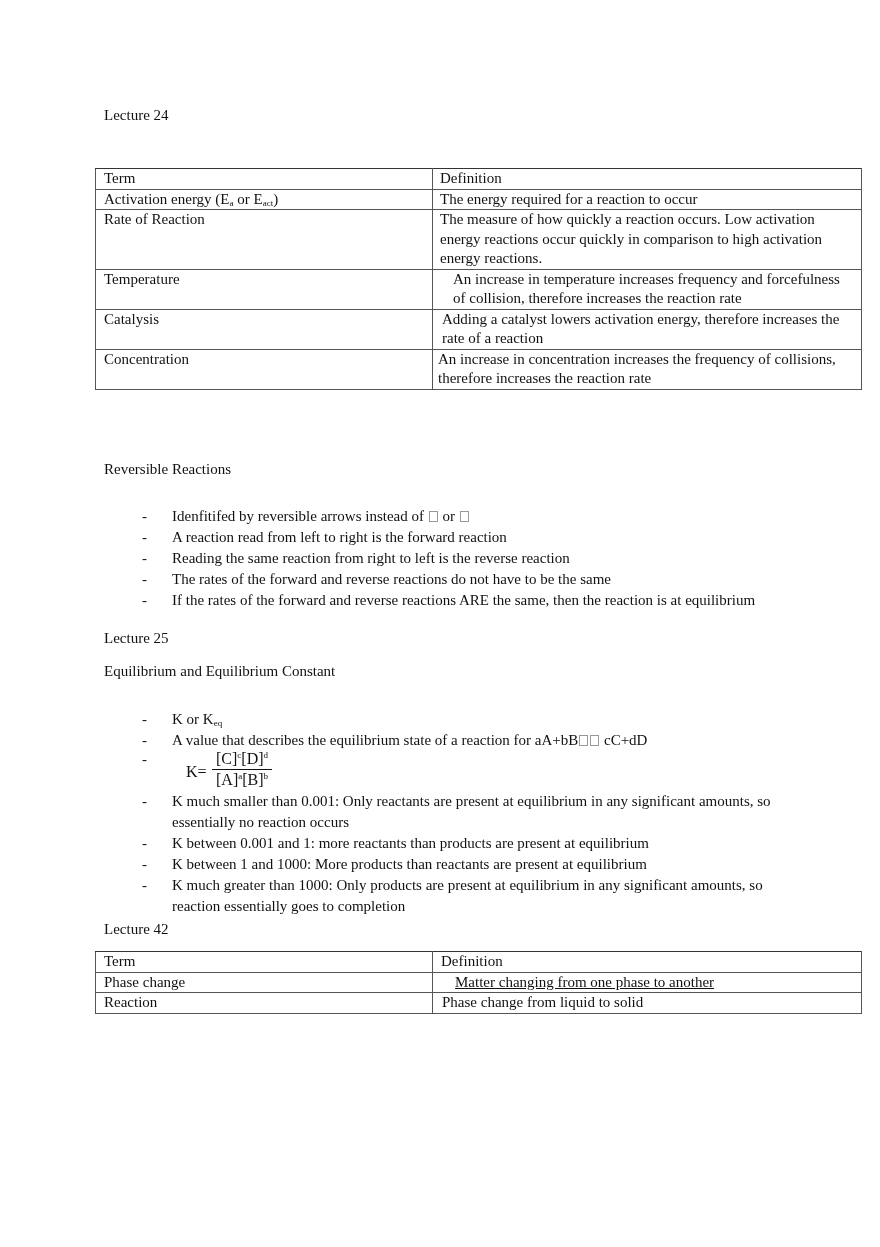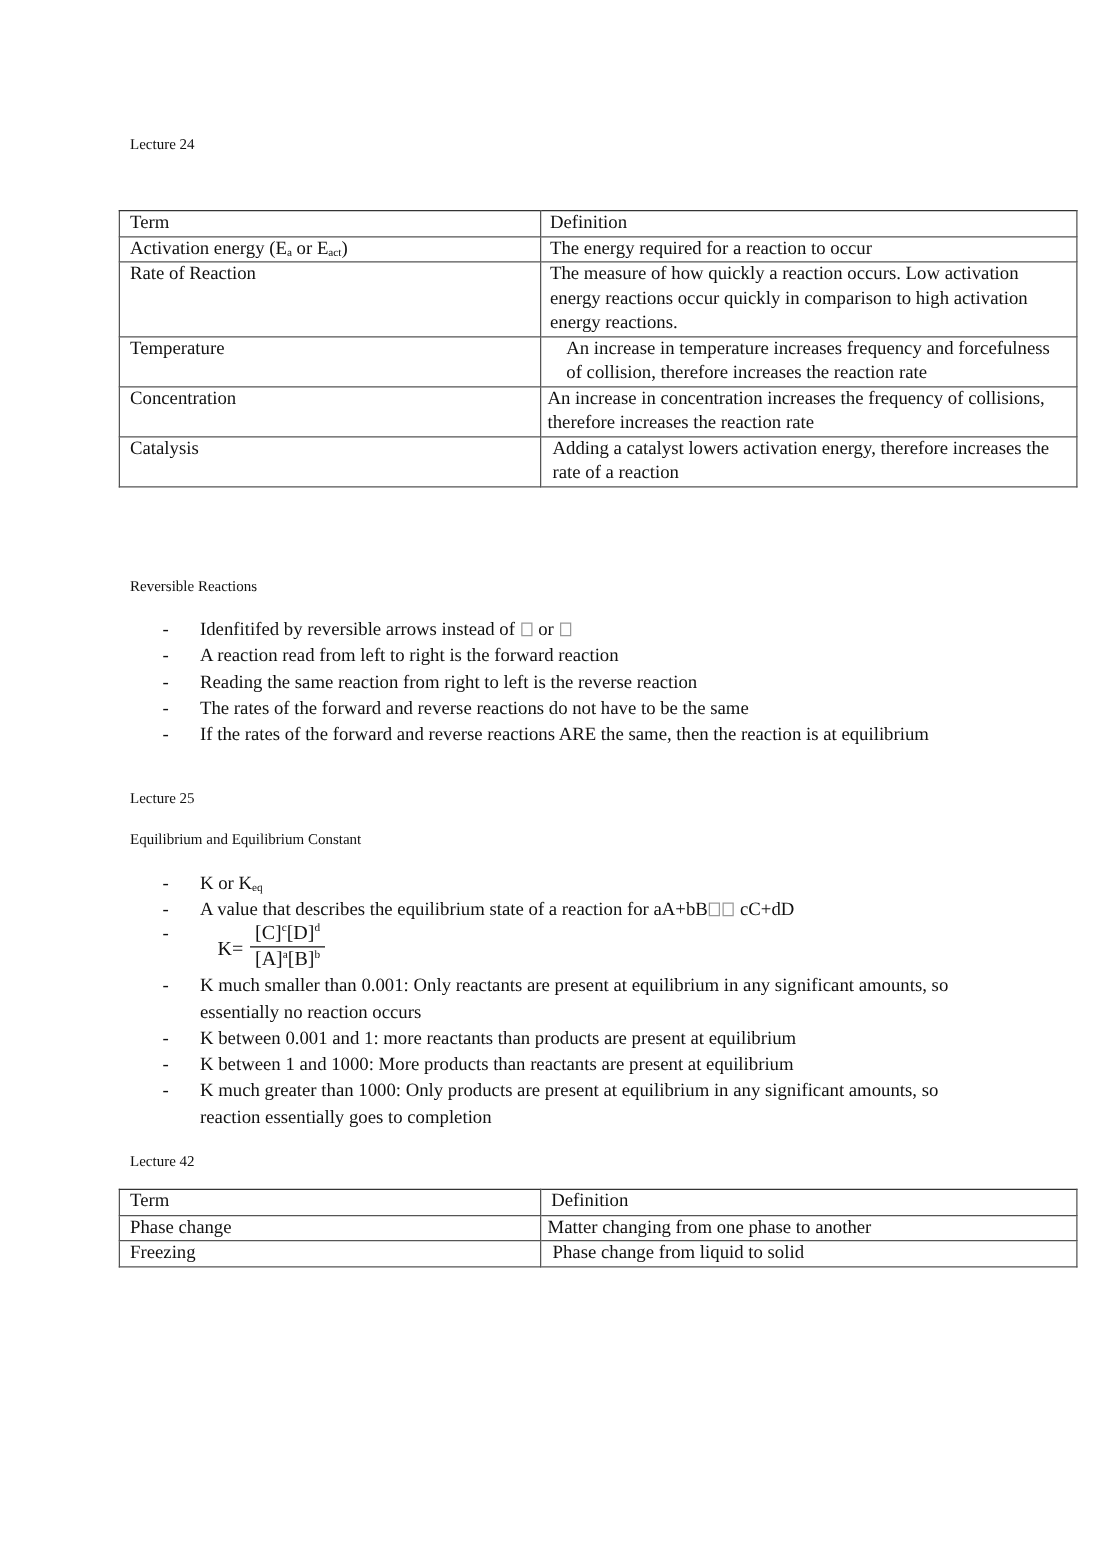--- a/index.html
+++ b/index.html
@@ -1,38 +1,38 @@
 <!DOCTYPE html>
 <html><head>
 <meta charset="utf-8">
 <style>
   html, body { margin: 0; padding: 0; background: #ffffff; }
   body {
     width: 880px; height: 1247px; position: relative; overflow: hidden;
     font-family: "Liberation Serif", serif; font-size: 15px; color: #111;
   }
   .abs { position: absolute; }
-  .heading { left: 104px; font-size: 12px; line-height: 18px; }
+  .heading { left: 104px; font-size: 15px; line-height: 18px; }
   .tofu {
     display: inline-block; width: 9px; height: 11px; border: 1px solid #999;
     vertical-align: -1px; margin: 0 1px; box-sizing: border-box;
   }
   table.deftable {
     position: absolute; left: 95px; width: 767px; border-collapse: collapse;
     font-size: 15px; line-height: 19.5px;
   }
   table.deftable td {
     border: 1px solid #555; vertical-align: top; padding: 0 8px;
   }
   table.deftable td.term { width: 320px; }
   table.deftable td.def { padding-left: 7px; }
   table.deftable tr.hdr td { border-top: 1.5px solid #333; }
   sub { font-size: 9px; vertical-align: -2px; line-height: 0; }
   sup { font-size: 9px; vertical-align: 6px; line-height: 0; }
-  ul.dash { list-style: none; margin: 4px; padding: 0; position: absolute; left: 104px; width: 680px; }
+  ul.dash { list-style: none; margin: 16px; padding: 0; position: absolute; left: 104px; width: 680px; }
   ul.dash li { position: relative; padding-left: 52px; line-height: 21px; }
   ul.dash li::before { content: "-"; position: absolute; left: 22px; top: 0; }
   .formula { position: relative; height: 44px; }
   .formula .k { position: absolute; left: 14px; top: 12px; font-size: 16px; }
   .formula .frac { position: absolute; left: 40px; top: 0; text-align: center; font-size: 16px; line-height: 20px; }
   .formula .num { border-bottom: 1px solid #111; padding: 0 2px; }
   .formula .den { padding: 0 4px; }
 </style>
 </head>
 <body>
@@ -51,26 +51,26 @@
   </tr>
   <tr>
     <td class="term">Rate of Reaction</td>
     <td class="def">The measure of how quickly a reaction occurs. Low activation energy reactions occur quickly in comparison to high activation energy reactions.</td>
   </tr>
   <tr>
     <td class="term">Temperature</td>
     <td class="def" style="padding-left:20px;">An increase in temperature increases frequency and forcefulness of collision, therefore increases the reaction rate</td>
   </tr>
   <tr>
+    <td class="term">Catalysis</td>
+    <td class="def" style="padding-left:9px;">Adding a catalyst lowers activation energy, therefore increases the rate of a reaction</td>
+  </tr>
+  <tr>
     <td class="term">Concentration</td>
     <td class="def" style="padding-left:5px;">An increase in concentration increases the frequency of collisions, therefore increases the reaction rate</td>
-  </tr>
-  <tr>
-    <td class="term">Catalysis</td>
-    <td class="def" style="padding-left:9px;">Adding a catalyst lowers activation energy, therefore increases the rate of a reaction</td>
   </tr>
 </tbody>
   </table>
 
 <div class="abs heading" style="top:460px;">Reversible Reactions</div>
 
 <ul class="dash" style="top:490px;">
   <li><span>Idenfitifed by reversible arrows instead of </span><span class="tofu"></span><span> or </span><span class="tofu"></span></li>
   <li>A reaction read from left to right is the forward reaction</li>
   <li>Reading the same reaction from right to left is the reverse reaction</li>
@@ -102,20 +102,20 @@
 <div class="abs heading" style="top:920px;">Lecture 42</div>
 
 <table class="deftable" style="top:951px;">
   <tbody>
       <tr class="hdr">
     <td class="term">Term</td>
     <td class="def" style="padding-left:8px;">Definition</td>
   </tr>
   <tr>
     <td class="term">Phase change</td>
-    <td class="def" style="padding-left:5px;">Matter changing from one phase to another</td>
+    <td class="def" style="padding-left:22px;text-decoration:underline;">Matter changing from one phase to another</td>
   </tr>
   <tr>
-    <td class="term">Freezing</td>
+    <td class="term">Reaction</td>
     <td class="def" style="padding-left:9px;">Phase change from liquid to solid</td>
   </tr>
 </tbody>
   </table>
 
 </body></html>

